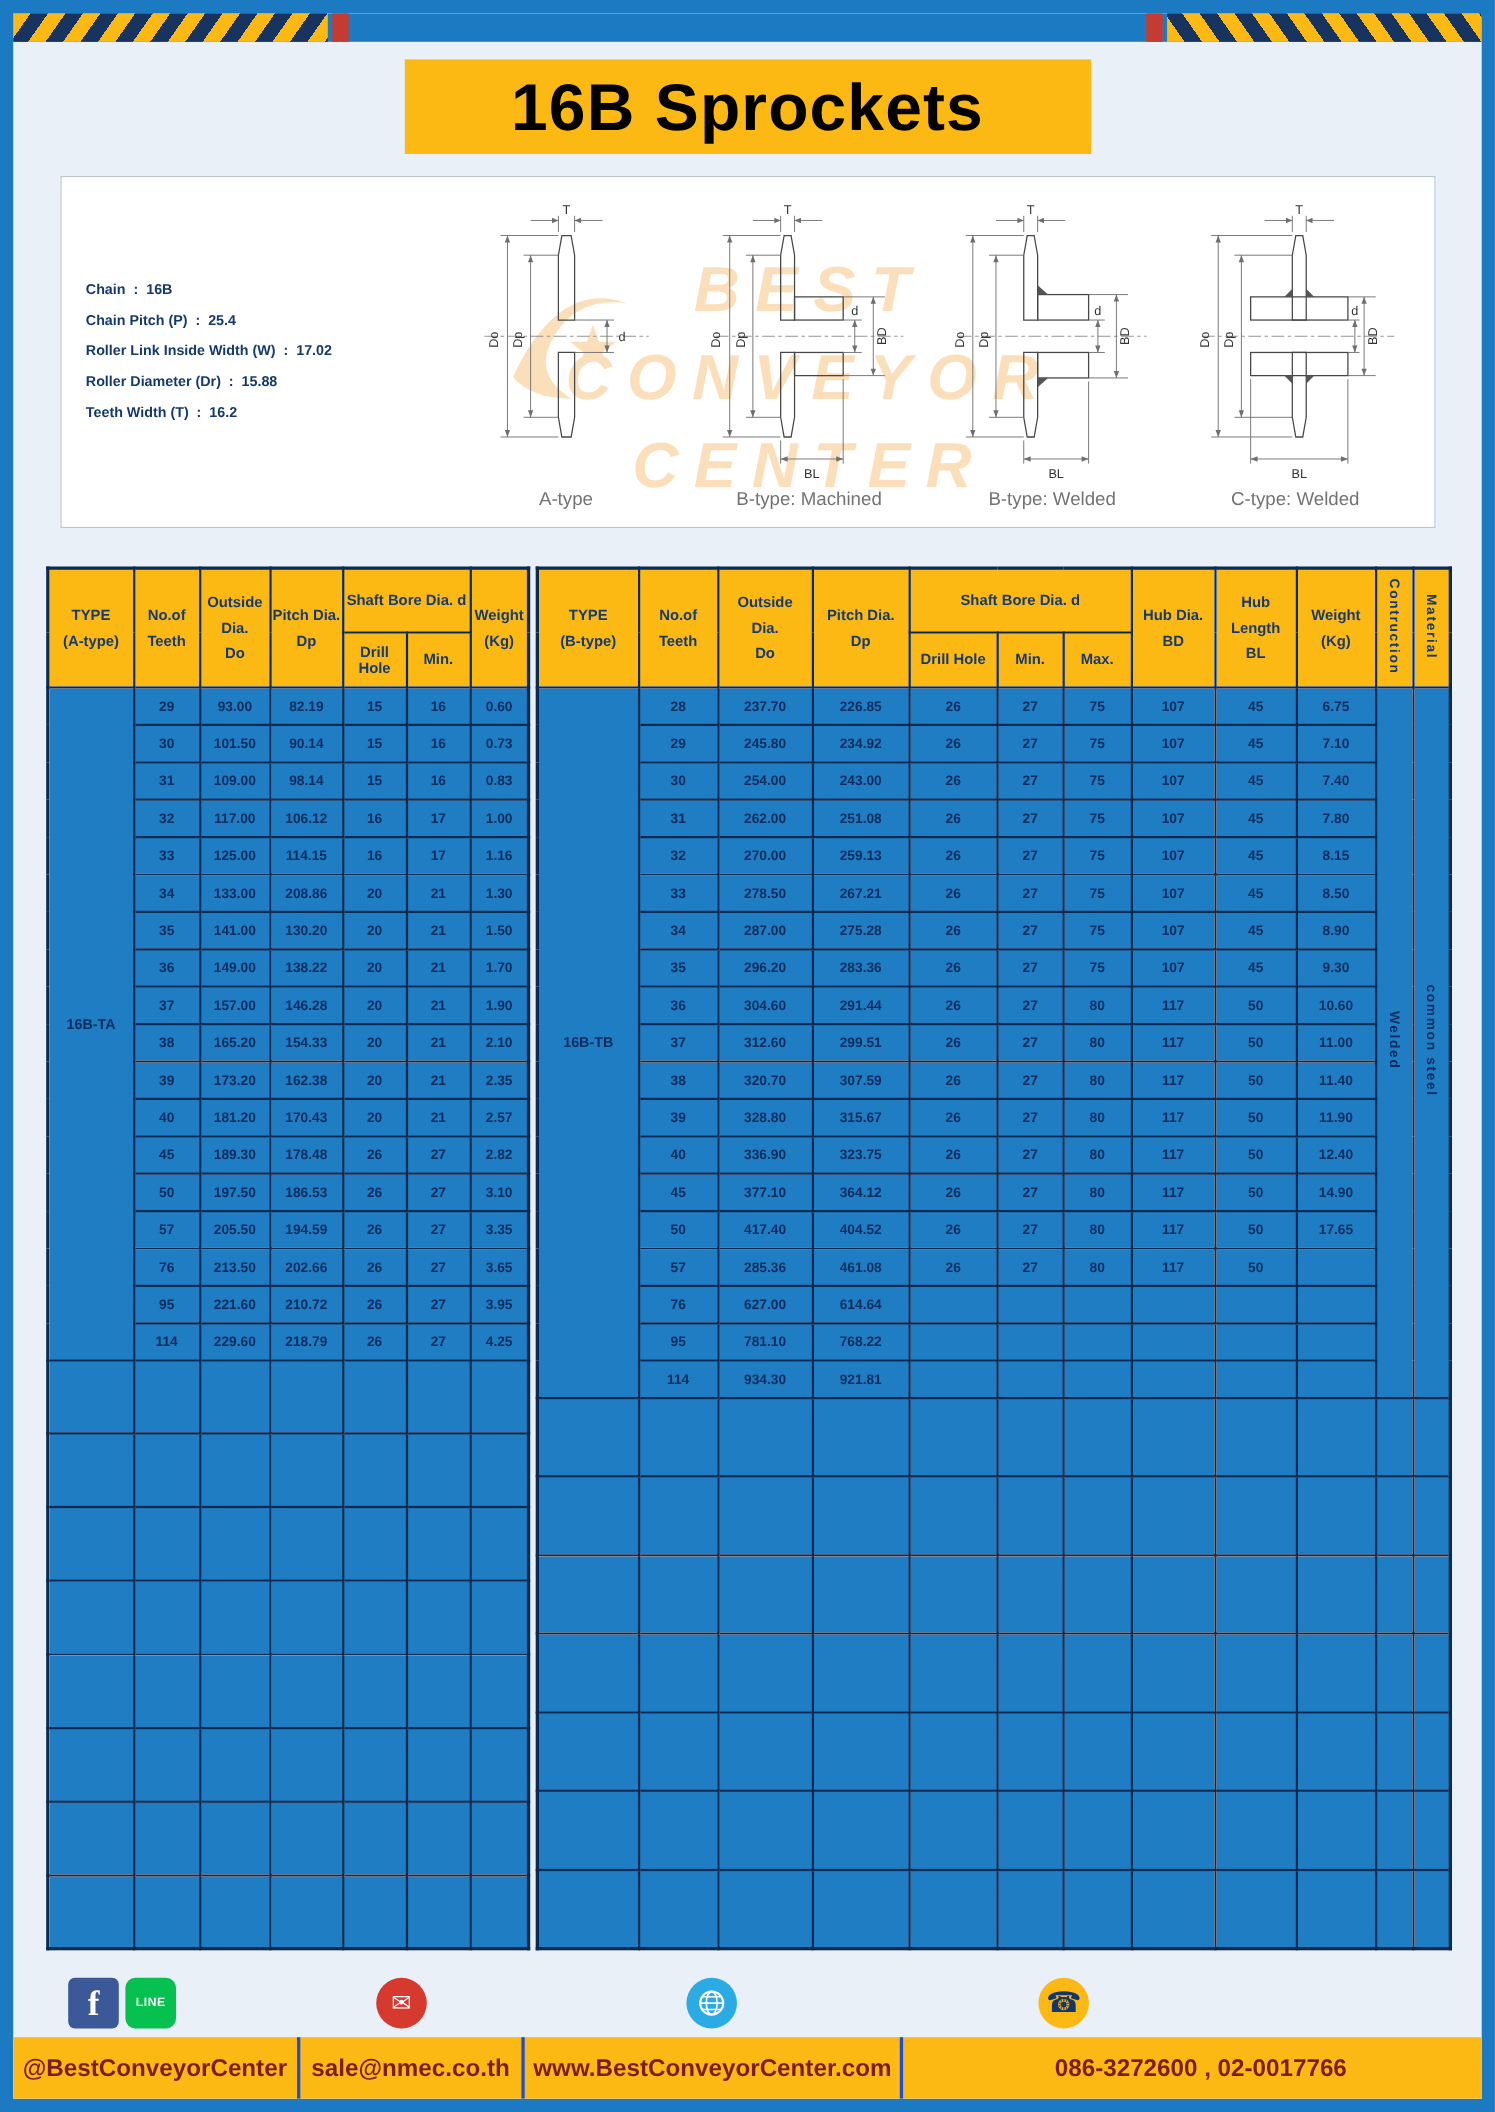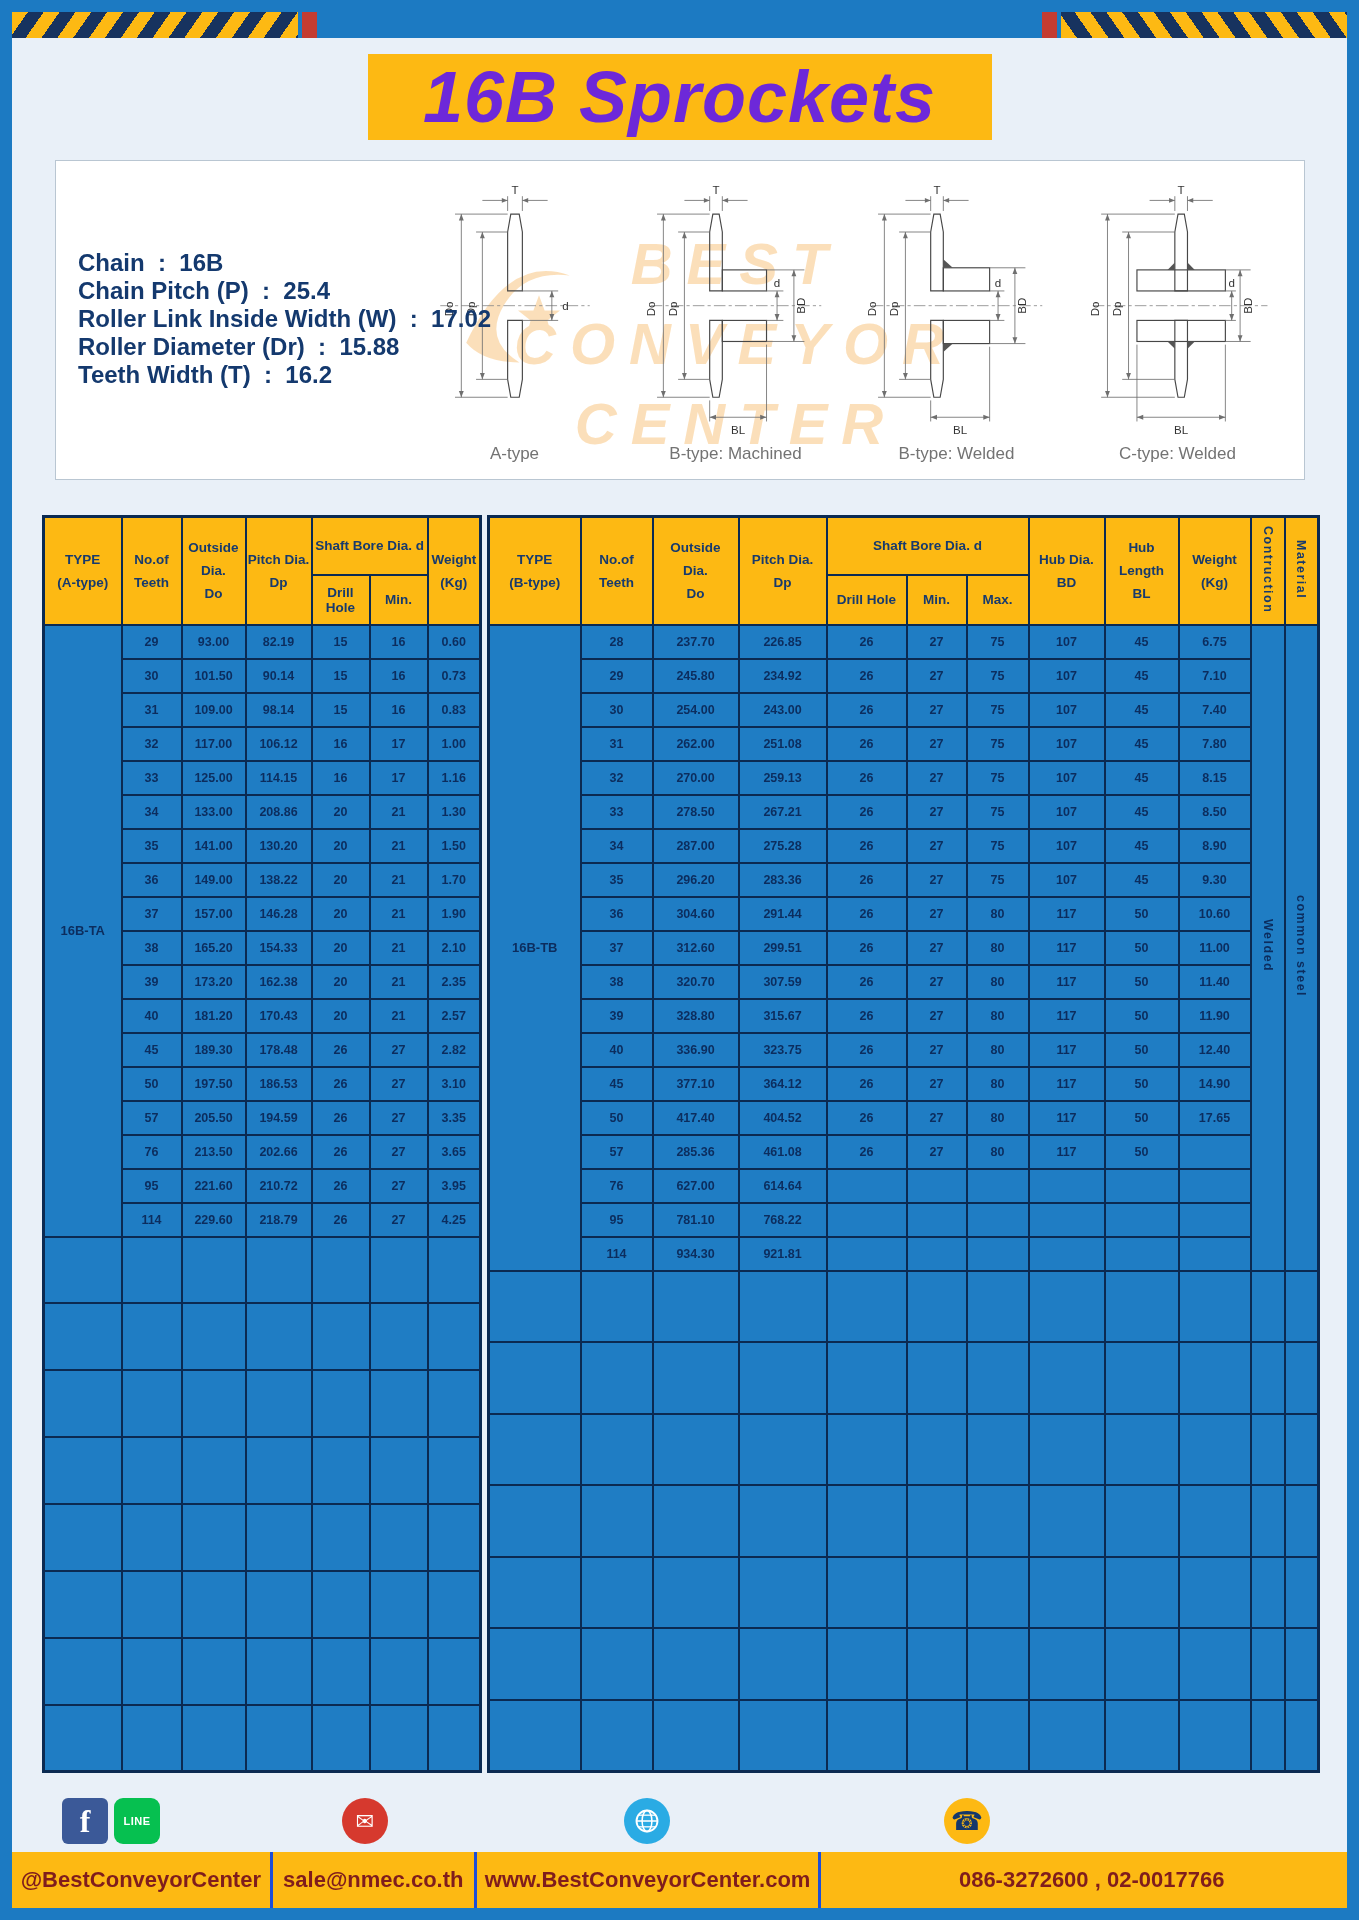--- a/index.html
+++ b/index.html
@@ -12,26 +12,26 @@
   .top-strip { position:absolute; top:0; left:0; width:100%; height:26px; background:#1c7ac2; }
   .hazard { position:absolute; top:0; height:26px; }
   .hazard-left { left:0; width:286px; background:repeating-linear-gradient(125deg,#fdb913 0 13px,#17335f 13px 26px); }
   .hazard-right { right:0; width:286px; background:repeating-linear-gradient(55deg,#fdb913 0 13px,#17335f 13px 26px); }
   .red-accent { position:absolute; top:0; width:15px; height:26px; background:#c43c31; }
   .red-left { left:290px; } .red-right { right:290px; }
 
   
   .title-banner { position:absolute; top:42px; left:50%; transform:translateX(-50%); width:624px; height:86px;
     background:#fdb913; display:flex; align-items:center; justify-content:center; }
-  .title-banner h1 { font-size:72px; color:#6d28d9; font-weight:bold; letter-spacing:1px;font-style:italic; }
+  .title-banner h1 { font-size:60px; color:#000000; font-weight:bold; letter-spacing:1px; }
 
   
   .diagram-panel { position:absolute; top:148px; left:43px; width:1250px; height:320px; background:#fff; border:1px solid #b9c6d2; }
   .specs { position:absolute; left:22px; top:88px; z-index:3; }
-  .specs div { font-size:24px; font-weight:bold; color:#14396e; line-height:28px; white-space:pre; }
+  .specs div { font-size:13px; font-weight:bold; color:#14396e; line-height:28px; white-space:pre; }
 
   .watermark { position:absolute; left:330px; top:63px; width:700px; text-align:center; opacity:0.32; pointer-events:none; z-index:1; }
   .watermark .wline { font-size:58px; font-weight:bold; font-style:italic; color:#f59f2c; letter-spacing:14px; line-height:80px; }
   .wlogo { position:absolute; left:55px; top:18px; width:140px; height:140px; }
 
   .diagrams { position:absolute; left:348px; top:20px; width:884px; display:flex; z-index:2; }
   .diagram { width:221px; display:flex; flex-direction:column; align-items:center; }
   .diagram-label { font-size:17px; color:#737373; margin-top:1px; }
   .diagram svg text { font-family:"Liberation Sans",sans-serif; }
 

